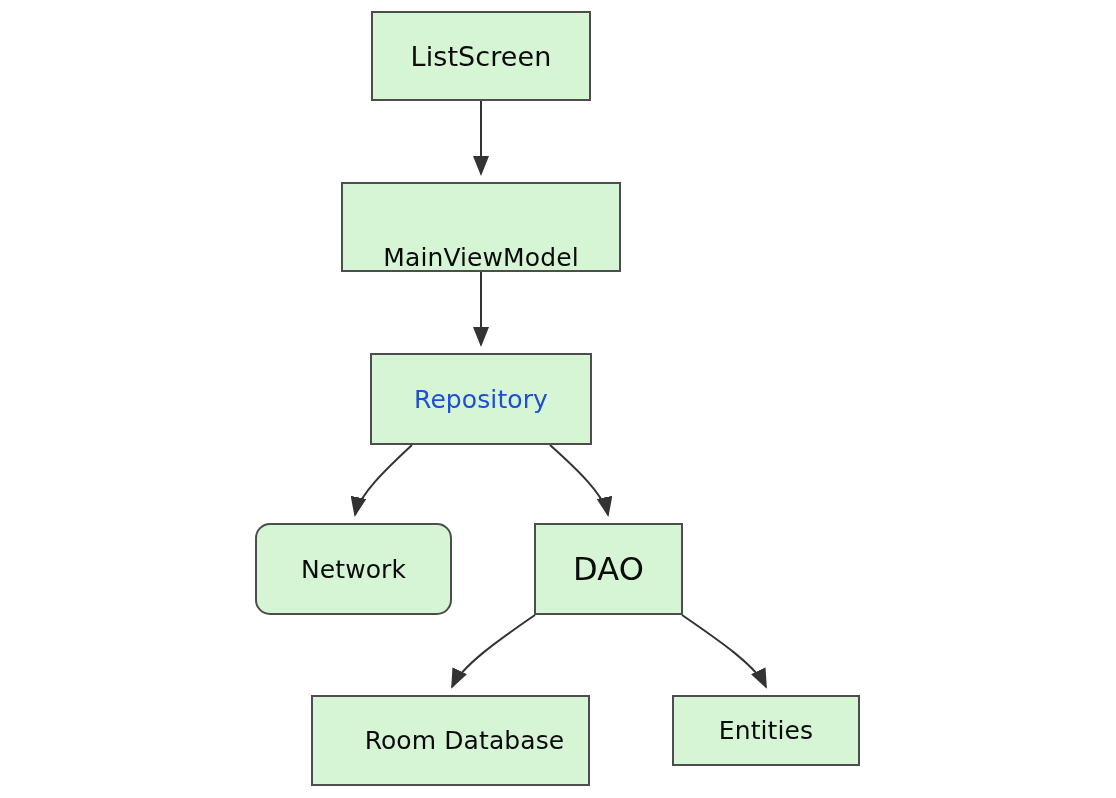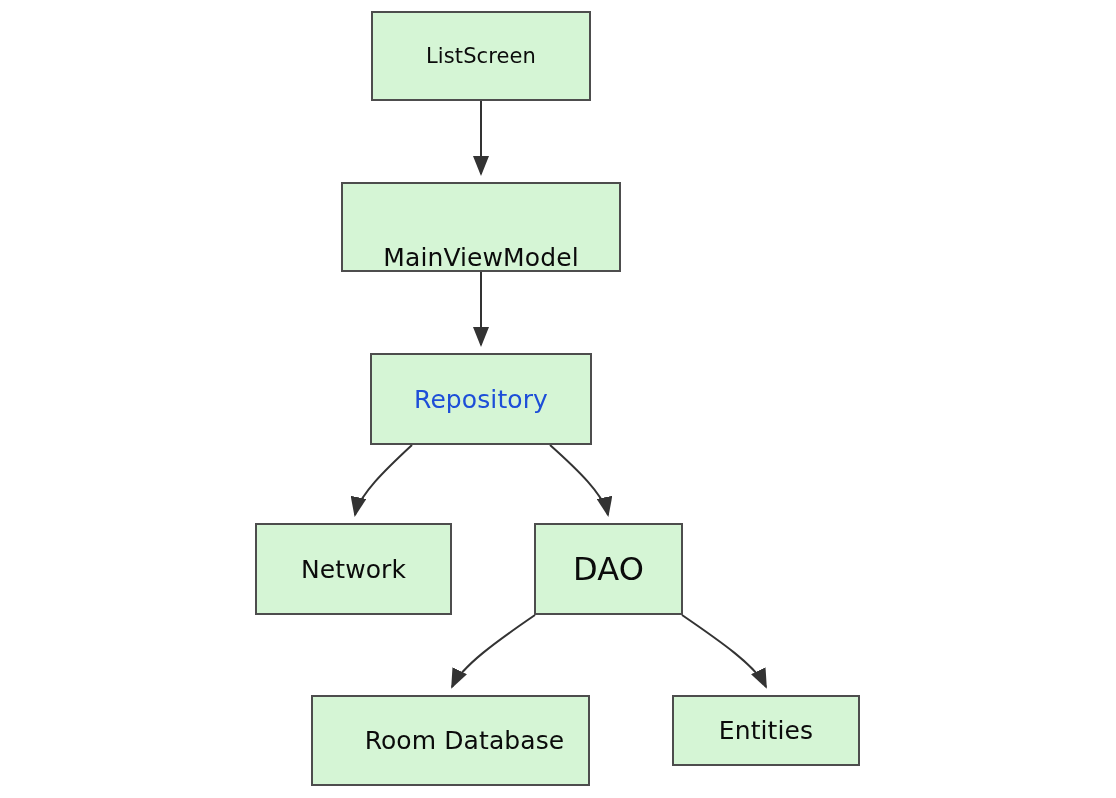--- a/index.html
+++ b/index.html
@@ -64,32 +64,32 @@
       <path class="edge" fill="none" stroke="#333333" stroke-width="2" marker-end="url(#arrowhead)" d="M 481,101 L 481,174"></path>
       <path class="edge" fill="none" stroke="#333333" stroke-width="2" marker-end="url(#arrowhead)" d="M 481,272 L 481,345"></path>
       <path class="edge" fill="none" stroke="#333333" stroke-width="2" marker-end="url(#arrowhead)" d="M 412,445 C 385,470 359,495 355,515"></path>
       <path class="edge" fill="none" stroke="#333333" stroke-width="2" marker-end="url(#arrowhead)" d="M 550,445 C 578,470 604,495 608,515"></path>
       <path class="edge" fill="none" stroke="#333333" stroke-width="2" marker-end="url(#arrowhead)" d="M 535,615 C 497,641 462,666 452,687"></path>
       <path class="edge" fill="none" stroke="#333333" stroke-width="2" marker-end="url(#arrowhead)" d="M 682,615 C 720,641 756,666 766,687"></path>
     </g>
   </svg>
 
   <div class="flow-node" style="left: 371px; top: 11px; width: 220px; height: 90px; background: rgb(213, 245, 213); border-color: rgb(77, 77, 77); border-width: 2px;">
-    <span class="node-label" style="color: rgb(11, 11, 11); font-size: 21px;">ListScreen</span>
+    <span class="node-label" style="color: rgb(11, 11, 11); font-size: 27px;">ListScreen</span>
   </div>
 
   <div class="flow-node" style="left: 341px; top: 182px; width: 280px; height: 90px; background: rgb(213, 245, 213); border-color: rgb(77, 77, 77); border-width: 2px; align-items: flex-end;">
     <span class="node-label" style="color: rgb(11, 11, 11); font-size: 25px;">MainViewModel</span>
   </div>
 
   <div class="flow-node" style="left: 370px; top: 353px; width: 222px; height: 92px; background: rgb(213, 245, 213); border-color: rgb(77, 77, 77); border-width: 2px;">
     <span class="node-label" style="color: #1d4ed8; font-size: 25px;">Repository</span>
   </div>
 
-  <div class="flow-node" style="left: 255px; top: 523px; width: 197px; height: 92px; background: rgb(213, 245, 213); border-color: rgb(77, 77, 77); border-width: 2px;">
+  <div class="flow-node" style="left: 255px; top: 523px; width: 197px; height: 92px; background: rgb(213, 245, 213); border-color: rgb(77, 77, 77); border-width: 2px; border-radius: 15px;">
     <span class="node-label" style="color: rgb(11, 11, 11); font-size: 25px;">Network</span>
   </div>
 
   <div class="flow-node" style="left: 534px; top: 523px; width: 149px; height: 92px; background: rgb(213, 245, 213); border-color: rgb(77, 77, 77); border-width: 2px;">
     <span class="node-label" style="color: rgb(11, 11, 11); font-size: 32px;">DAO</span>
   </div>
 
   <div class="flow-node" style="left: 311px; top: 695px; width: 279px; height: 91px; background: rgb(213, 245, 213); border-color: rgb(77, 77, 77); border-width: 2px; padding-left: 28px;">
     <span class="node-label" style="color: rgb(11, 11, 11); font-size: 25px;">Room Database</span>
   </div>

